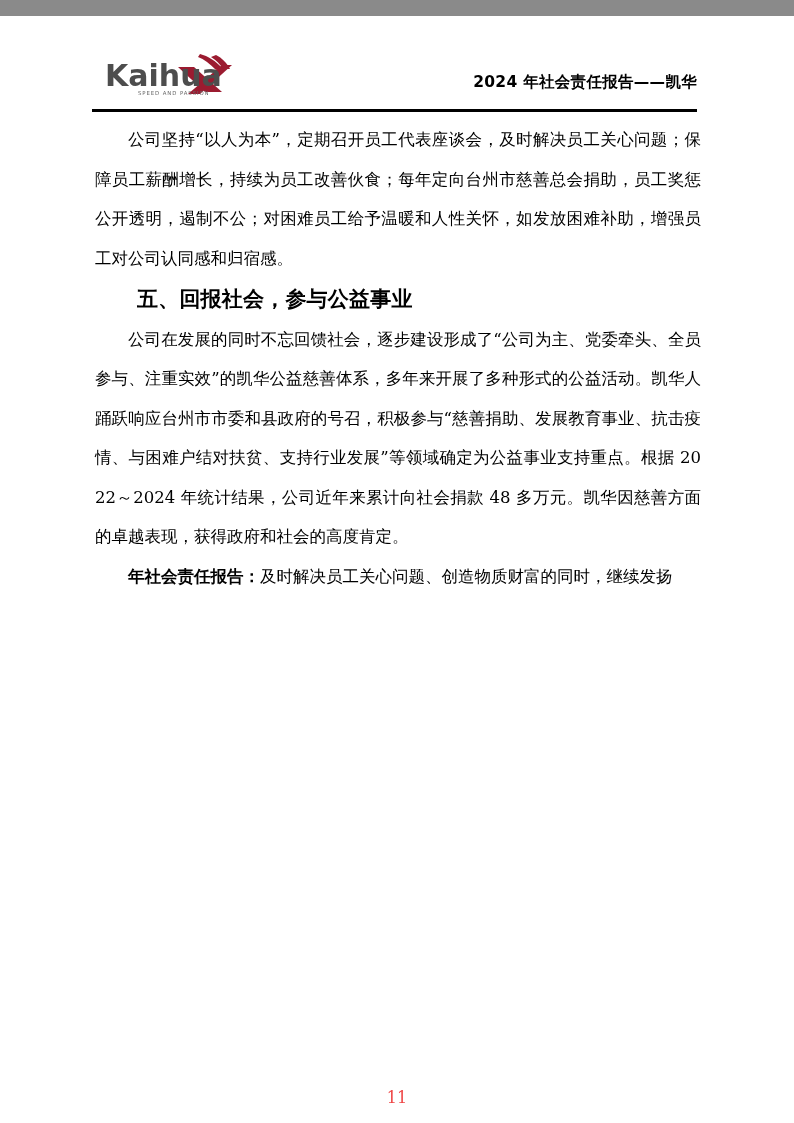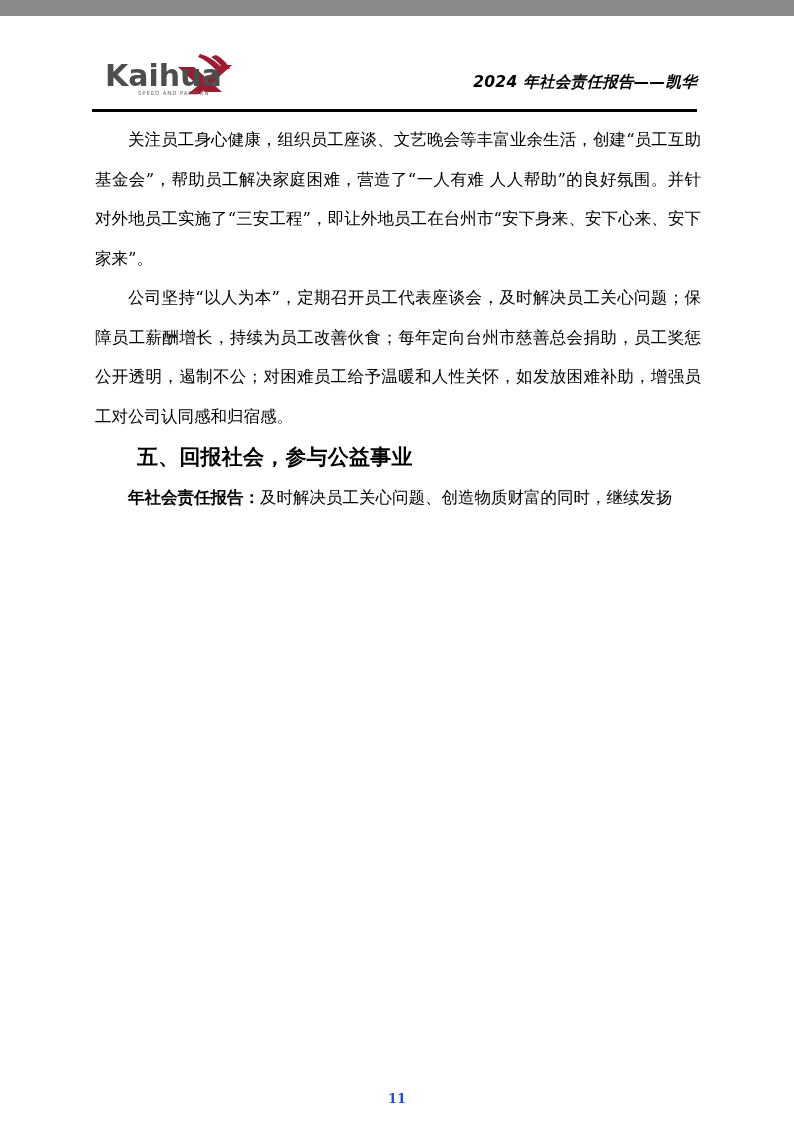--- a/index.html
+++ b/index.html
@@ -38,21 +38,20 @@
   .header-title {
     position: absolute;
     right: 97px;
     top: 56px;
     font-family: "DejaVu Sans", "Liberation Sans", sans-serif;
     font-size: 15.5px;
     font-weight: bold;
     color: #000000;
     letter-spacing: 0.3px;
     white-space: nowrap;
-    font-style: italic;
   }
 
   .header-rule {
     position: absolute;
     left: 92px;
     top: 93px;
     width: 605px;
     height: 3px;
     background: #000000;
   }
@@ -113,23 +112,22 @@
   
   .footer {
     position: absolute;
     left: 0;
     bottom: 32px;
     width: 794px;
     text-align: center;
   }
   .page-number {
     font-family: "DejaVu Serif", "Liberation Serif", serif;
-    font-size: 13px;
-    color: #1d4ed8;
-    font-weight: bold;
+    font-size: 16px;
+    color: #ef4444;
   }
 </style>
 </head>
 <body>
 
 <div class="page">
 
   <div class="header">
 
     <div class="logo">
@@ -147,26 +145,26 @@
       </svg>
     </div>
 
     <div class="header-title">2024 年社会责任报告——凯华</div>
 
     <div class="header-rule"></div>
   </div>
 
   <div class="content">
 
-    <p class="para">关注员工身心健康，组织员工座谈、文艺晚会等丰富业余生活，创建“员工互助基金会”，帮助员工解决家庭困难，营造了“一人有难 人人帮助”的良好氛围。并针对外地员工实施了“三安工程”，即让外地员工在台州市“安下身来、安下心来、安下家来”。</p>
 
     <p class="para">公司坚持“以人为本”，定期召开员工代表座谈会，及时解决员工关心问题；保障员工薪酬增长，持续为员工改善伙食；每年定向台州市慈善总会捐助，员工奖惩公开透明，遏制不公；对困难员工给予温暖和人性关怀，如发放困难补助，增强员工对公司认同感和归宿感。</p>
 
     <h2 class="section-heading">五、回报社会，参与公益事业</h2>
 
+    <p class="para">公司在发展的同时不忘回馈社会，逐步建设形成了“公司为主、党委牵头、全员参与、注重实效”的凯华公益慈善体系，多年来开展了多种形式的公益活动。凯华人踊跃响应台州市市委和县政府的号召，积极参与“慈善捐助、发展教育事业、抗击疫情、与困难户结对扶贫、支持行业发展”等领域确定为公益事业支持重点。根据 2022～2024 年统计结果，公司近年来累计向社会捐款 48 多万元。凯华因慈善方面的卓越表现，获得政府和社会的高度肯定。</p>
 
 
     <p class="bullet-para">
       <span class="lead-bold">年社会责任报告：</span><span>及时解决员工关心问题、创造物质财富的同时，继续发扬</span>
     </p>
 
   </div>
 
   <div class="footer">
     <span class="page-number">11</span>

